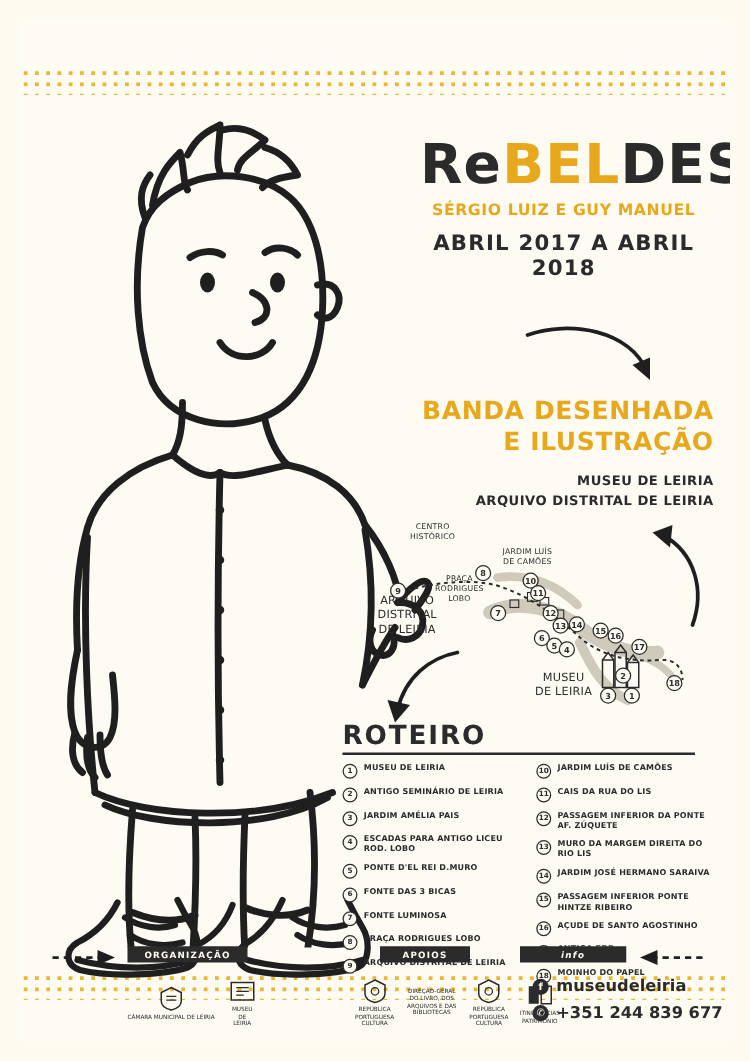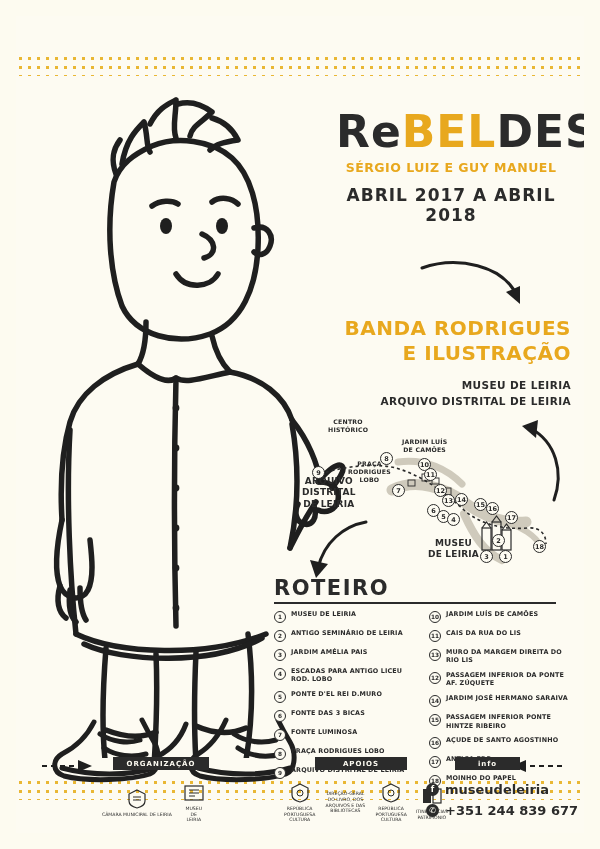--- a/index.html
+++ b/index.html
@@ -71,21 +71,21 @@
   }
 
   
   .arrow-svg{position:absolute;pointer-events:none;}
 
   
   .map{position:absolute;left:280px;top:402px;width:275px;height:165px;}
   .map-label{
     position:absolute;
     font-family:"DejaVu Sans", sans-serif;
-    font-weight:bold;color:#2b2b2b;
+    font-weight:normal;color:#2b2b2b;
     font-size:6.2px;line-height:1.25;letter-spacing:.2px;
     text-align:center;
   }
   .map-label.big{font-size:9px;}
   .mnum{
     position:absolute;width:11px;height:11px;border-radius:50%;
     background:#fdfbf2;border:1.4px solid #2b2b2b;
     color:#2b2b2b;font-size:6.5px;font-weight:bold;
     display:flex;align-items:center;justify-content:center;
     font-family:"DejaVu Sans", sans-serif;
@@ -111,21 +111,21 @@
   .rtext{
     font-family:"DejaVu Sans", sans-serif;
     font-weight:bold;font-size:6.4px;color:#2b2b2b;letter-spacing:.15px;line-height:1.3;
   }
 
   
   .footer{position:absolute;left:0;top:738px;width:100%;height:80px;}
   .ribbon{
     position:absolute;height:13px;background:#2b2b2b;color:#fdfbf2;
     font-family:"DejaVu Sans", sans-serif;font-weight:bold;font-size:7px;
-    display:flex;align-items:center;justify-content:center;letter-spacing:1px;margin-left:11px;
+    display:flex;align-items:center;justify-content:center;letter-spacing:1px;
   }
   .side-arrow{position:absolute;}
   .logos{position:absolute;display:flex;align-items:center;gap:9px;}
   .logo-box{
     font-family:"DejaVu Sans", sans-serif;
     color:#2b2b2b;font-size:4.6px;text-align:center;line-height:1.25;
     display:flex;flex-direction:column;align-items:center;gap:2px;
   }
   .logo-mark{width:26px;height:22px;}
   .contact{position:absolute;left:410px;top:773px;}
@@ -230,21 +230,21 @@
     <div class="subtitle">SÉRGIO LUIZ E GUY MANUEL</div>
     <div class="dates">ABRIL 2017 A ABRIL 2018</div>
   </div>
 
   <svg class="arrow-svg" style="left:400px;top:238px;" width="120" height="70" viewBox="0 0 120 70">
     <path d="M6 14 C40 2 88 10 102 44" fill="none" stroke="#1f1f1f" stroke-width="3" stroke-linecap="round"></path>
     <path d="M90 38 L104 50 L104 32" fill="#1f1f1f"></path>
   </svg>
 
   <div class="bd-block">
-    <div class="bd-line">BANDA RODRIGUES</div>
+    <div class="bd-line">BANDA DESENHADA</div>
     <div class="bd-line">E ILUSTRAÇÃO</div>
     <div class="venues">
       <div class="venue">MUSEU DE LEIRIA</div>
       <div class="venue">ARQUIVO DISTRITAL DE LEIRIA</div>
     </div>
   </div>
 
   <svg class="arrow-svg" style="left:484px;top:400px;" width="70" height="90" viewBox="0 0 70 90">
     <path d="M54 84 C64 56 56 26 30 12" fill="none" stroke="#1f1f1f" stroke-width="3" stroke-linecap="round"></path>
     <path d="M38 4 L22 10 L36 22" fill="#1f1f1f"></path>
@@ -359,26 +359,26 @@
     <div class="col">
       <div class="ritem">
           <span class="rnum">10</span>
           <span class="rtext">JARDIM LUÍS DE CAMÕES</span>
         </div>
       <div class="ritem">
           <span class="rnum">11</span>
           <span class="rtext">CAIS DA RUA DO LIS</span>
         </div>
       <div class="ritem">
+          <span class="rnum">12</span>
+          <span class="rtext">PASSAGEM INFERIOR DA PONTE AF. ZÚQUETE</span>
+        </div>
+      <div class="ritem">
           <span class="rnum">13</span>
           <span class="rtext">MURO DA MARGEM DIREITA DO RIO LIS</span>
-        </div>
-      <div class="ritem">
-          <span class="rnum">12</span>
-          <span class="rtext">PASSAGEM INFERIOR DA PONTE AF. ZÚQUETE</span>
         </div>
       <div class="ritem">
           <span class="rnum">14</span>
           <span class="rtext">JARDIM JOSÉ HERMANO SARAIVA</span>
         </div>
       <div class="ritem">
           <span class="rnum">15</span>
           <span class="rtext">PASSAGEM INFERIOR PONTE HINTZE RIBEIRO</span>
         </div>
       <div class="ritem">
@@ -402,22 +402,22 @@
       <path d="M2 7 H40" stroke="#1f1f1f" stroke-width="2.2" stroke-dasharray="5 4" fill="none"></path>
       <path d="M38 1 L52 7 L38 13 Z" fill="#1f1f1f"></path>
     </svg>
 
     <svg class="side-arrow" style="left:492px;top:5px;" width="56" height="14" viewBox="0 0 56 14">
       <path d="M54 7 H16" stroke="#1f1f1f" stroke-width="2.2" stroke-dasharray="5 4" fill="none"></path>
       <path d="M18 1 L4 7 L18 13 Z" fill="#1f1f1f"></path>
     </svg>
 
     <div class="ribbon" style="left:86px;top:3px;width:96px;">ORGANIZAÇÃO</div>
-    <div class="ribbon" style="left:288px;top:3px;width:92px;">APOIOS</div>
-    <div class="ribbon" style="left:428px;top:3px;width:65px;">info</div>
+    <div class="ribbon" style="left:288px;top:3px;width:72px;">APOIOS</div>
+    <div class="ribbon" style="left:400px;top:3px;width:85px;font-style:italic;">info</div>
 
     <div class="logos" style="left:86px;top:28px;">
       <div class="logo-box">
         <svg class="logo-mark" viewBox="0 0 26 22">
           <path d="M13 2 L21 6 V13 C21 17 17 19 13 20 C9 19 5 17 5 13 V6 Z" fill="none" stroke="#2b2b2b" stroke-width="1.2"></path>
           <path d="M9 9 h8 M9 12 h8" stroke="#2b2b2b" stroke-width="1"></path>
         </svg>
         <span>CÂMARA MUNICIPAL DE LEIRIA</span>
       </div>
       <div class="logo-box">

